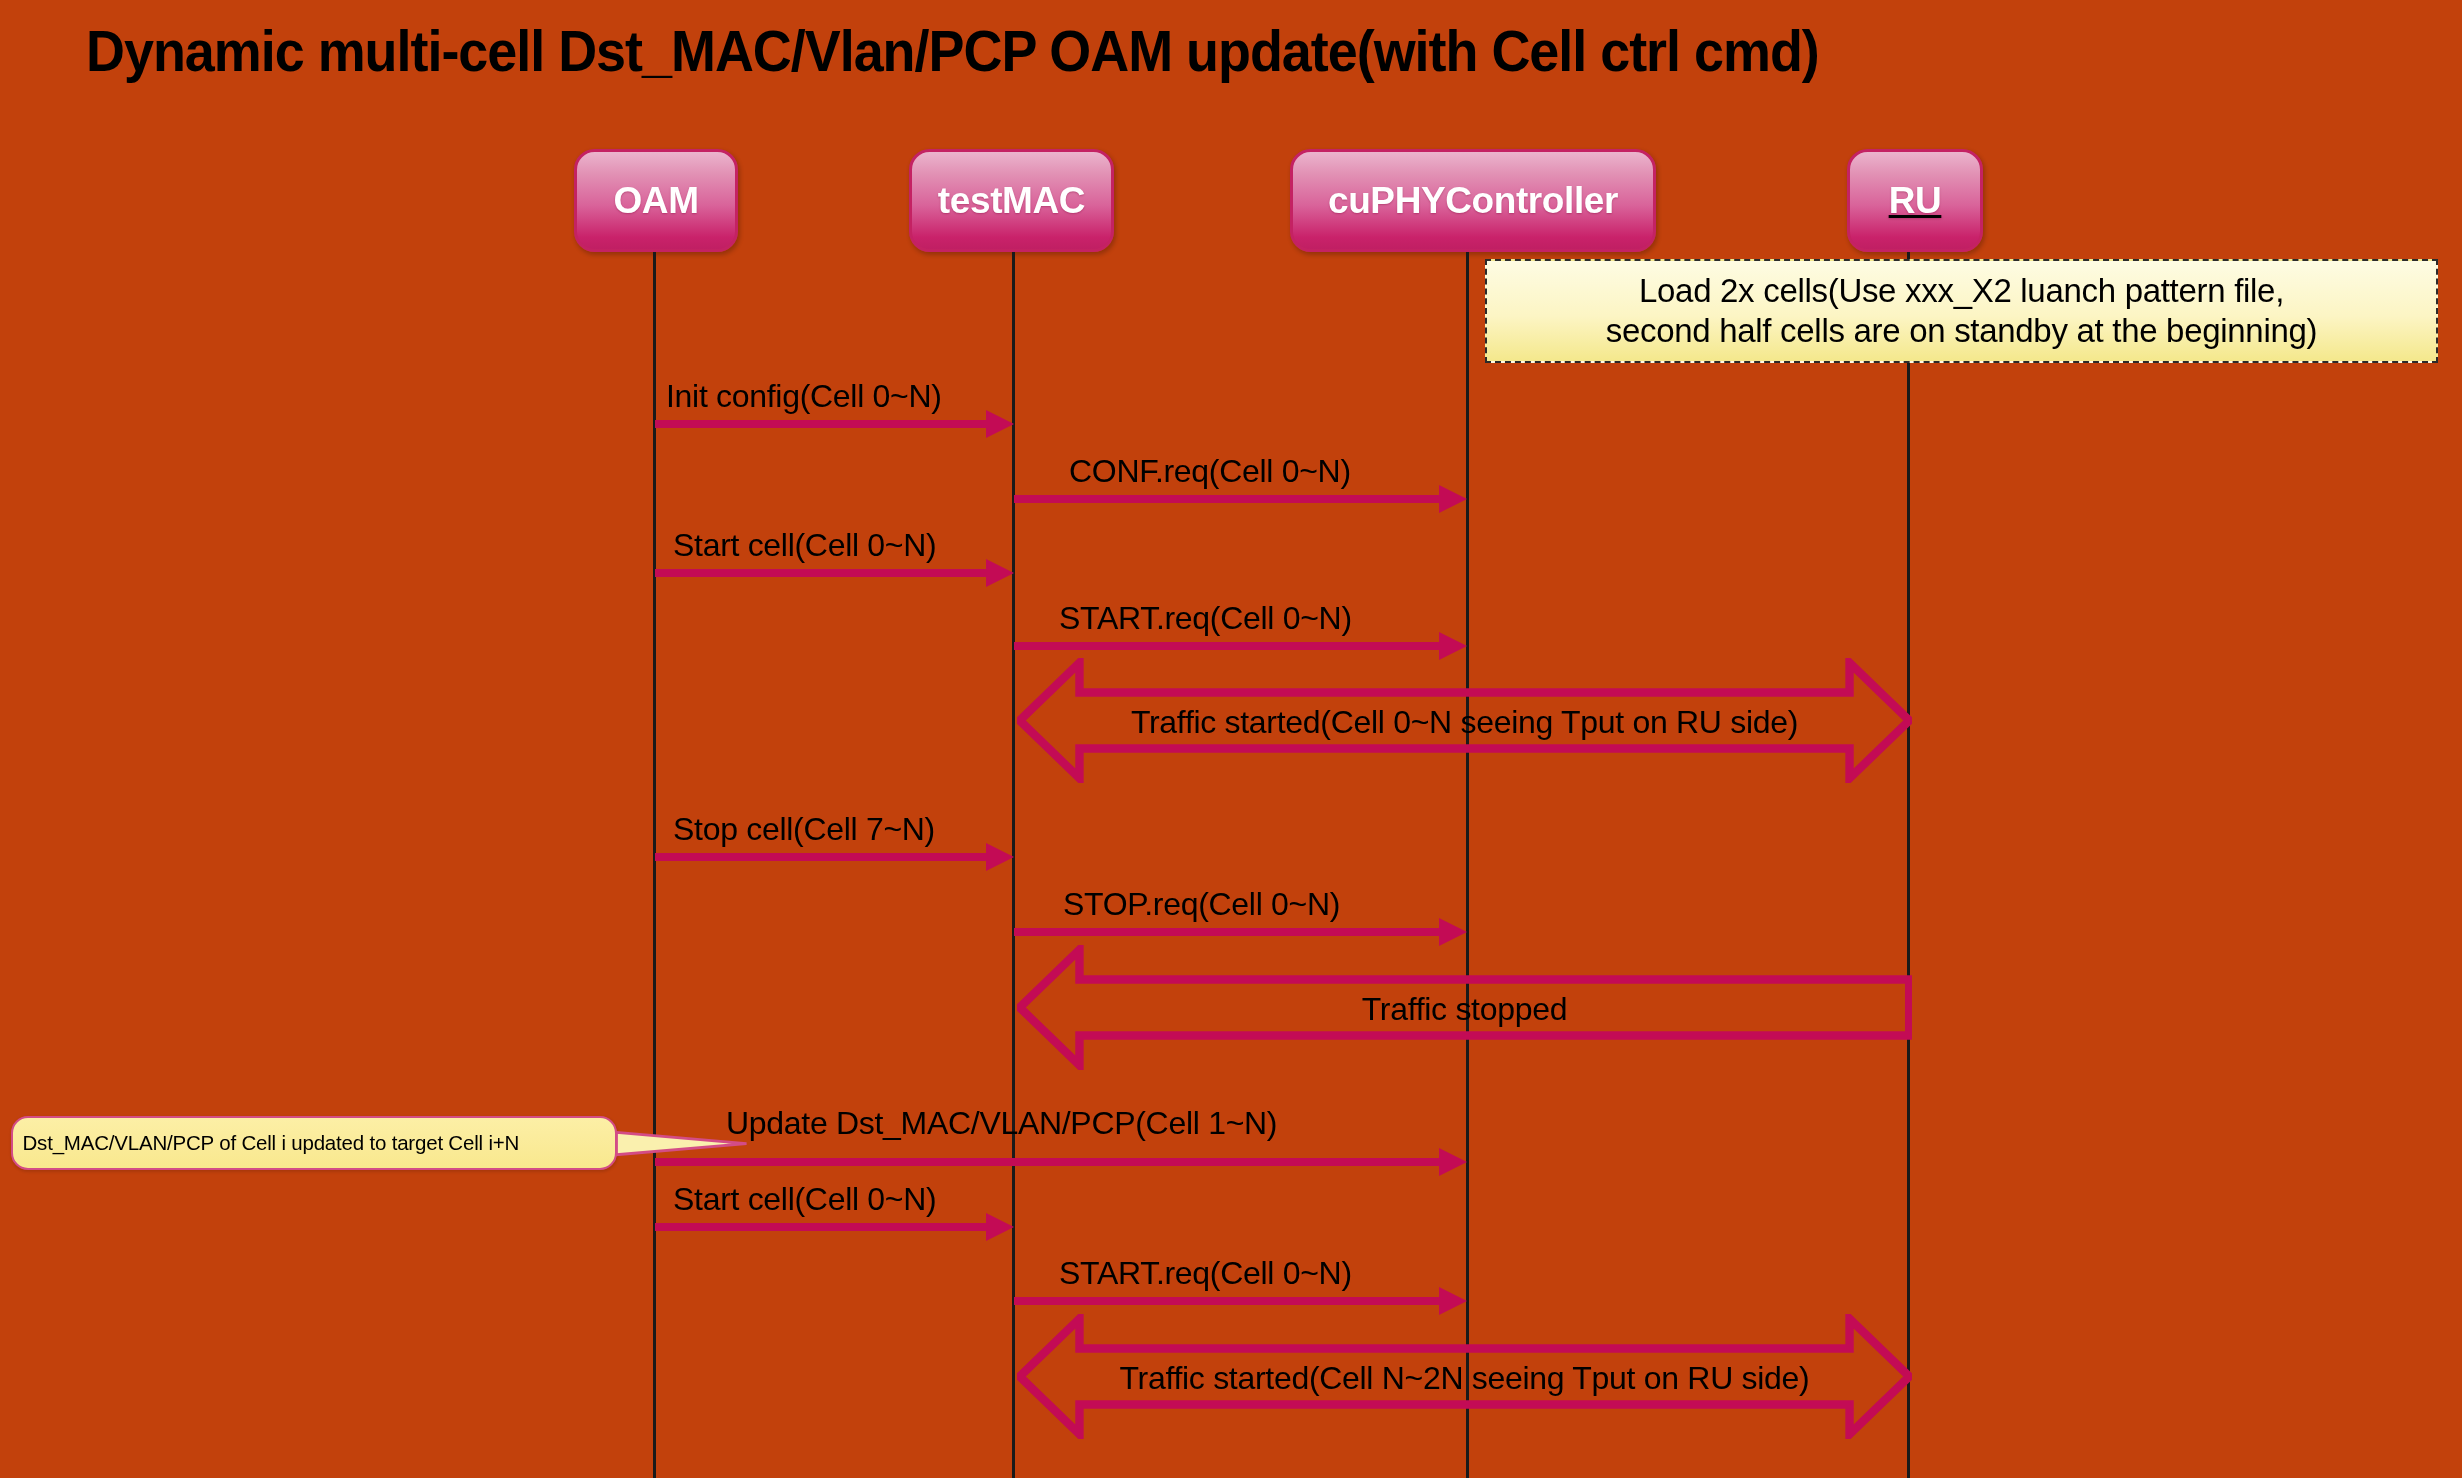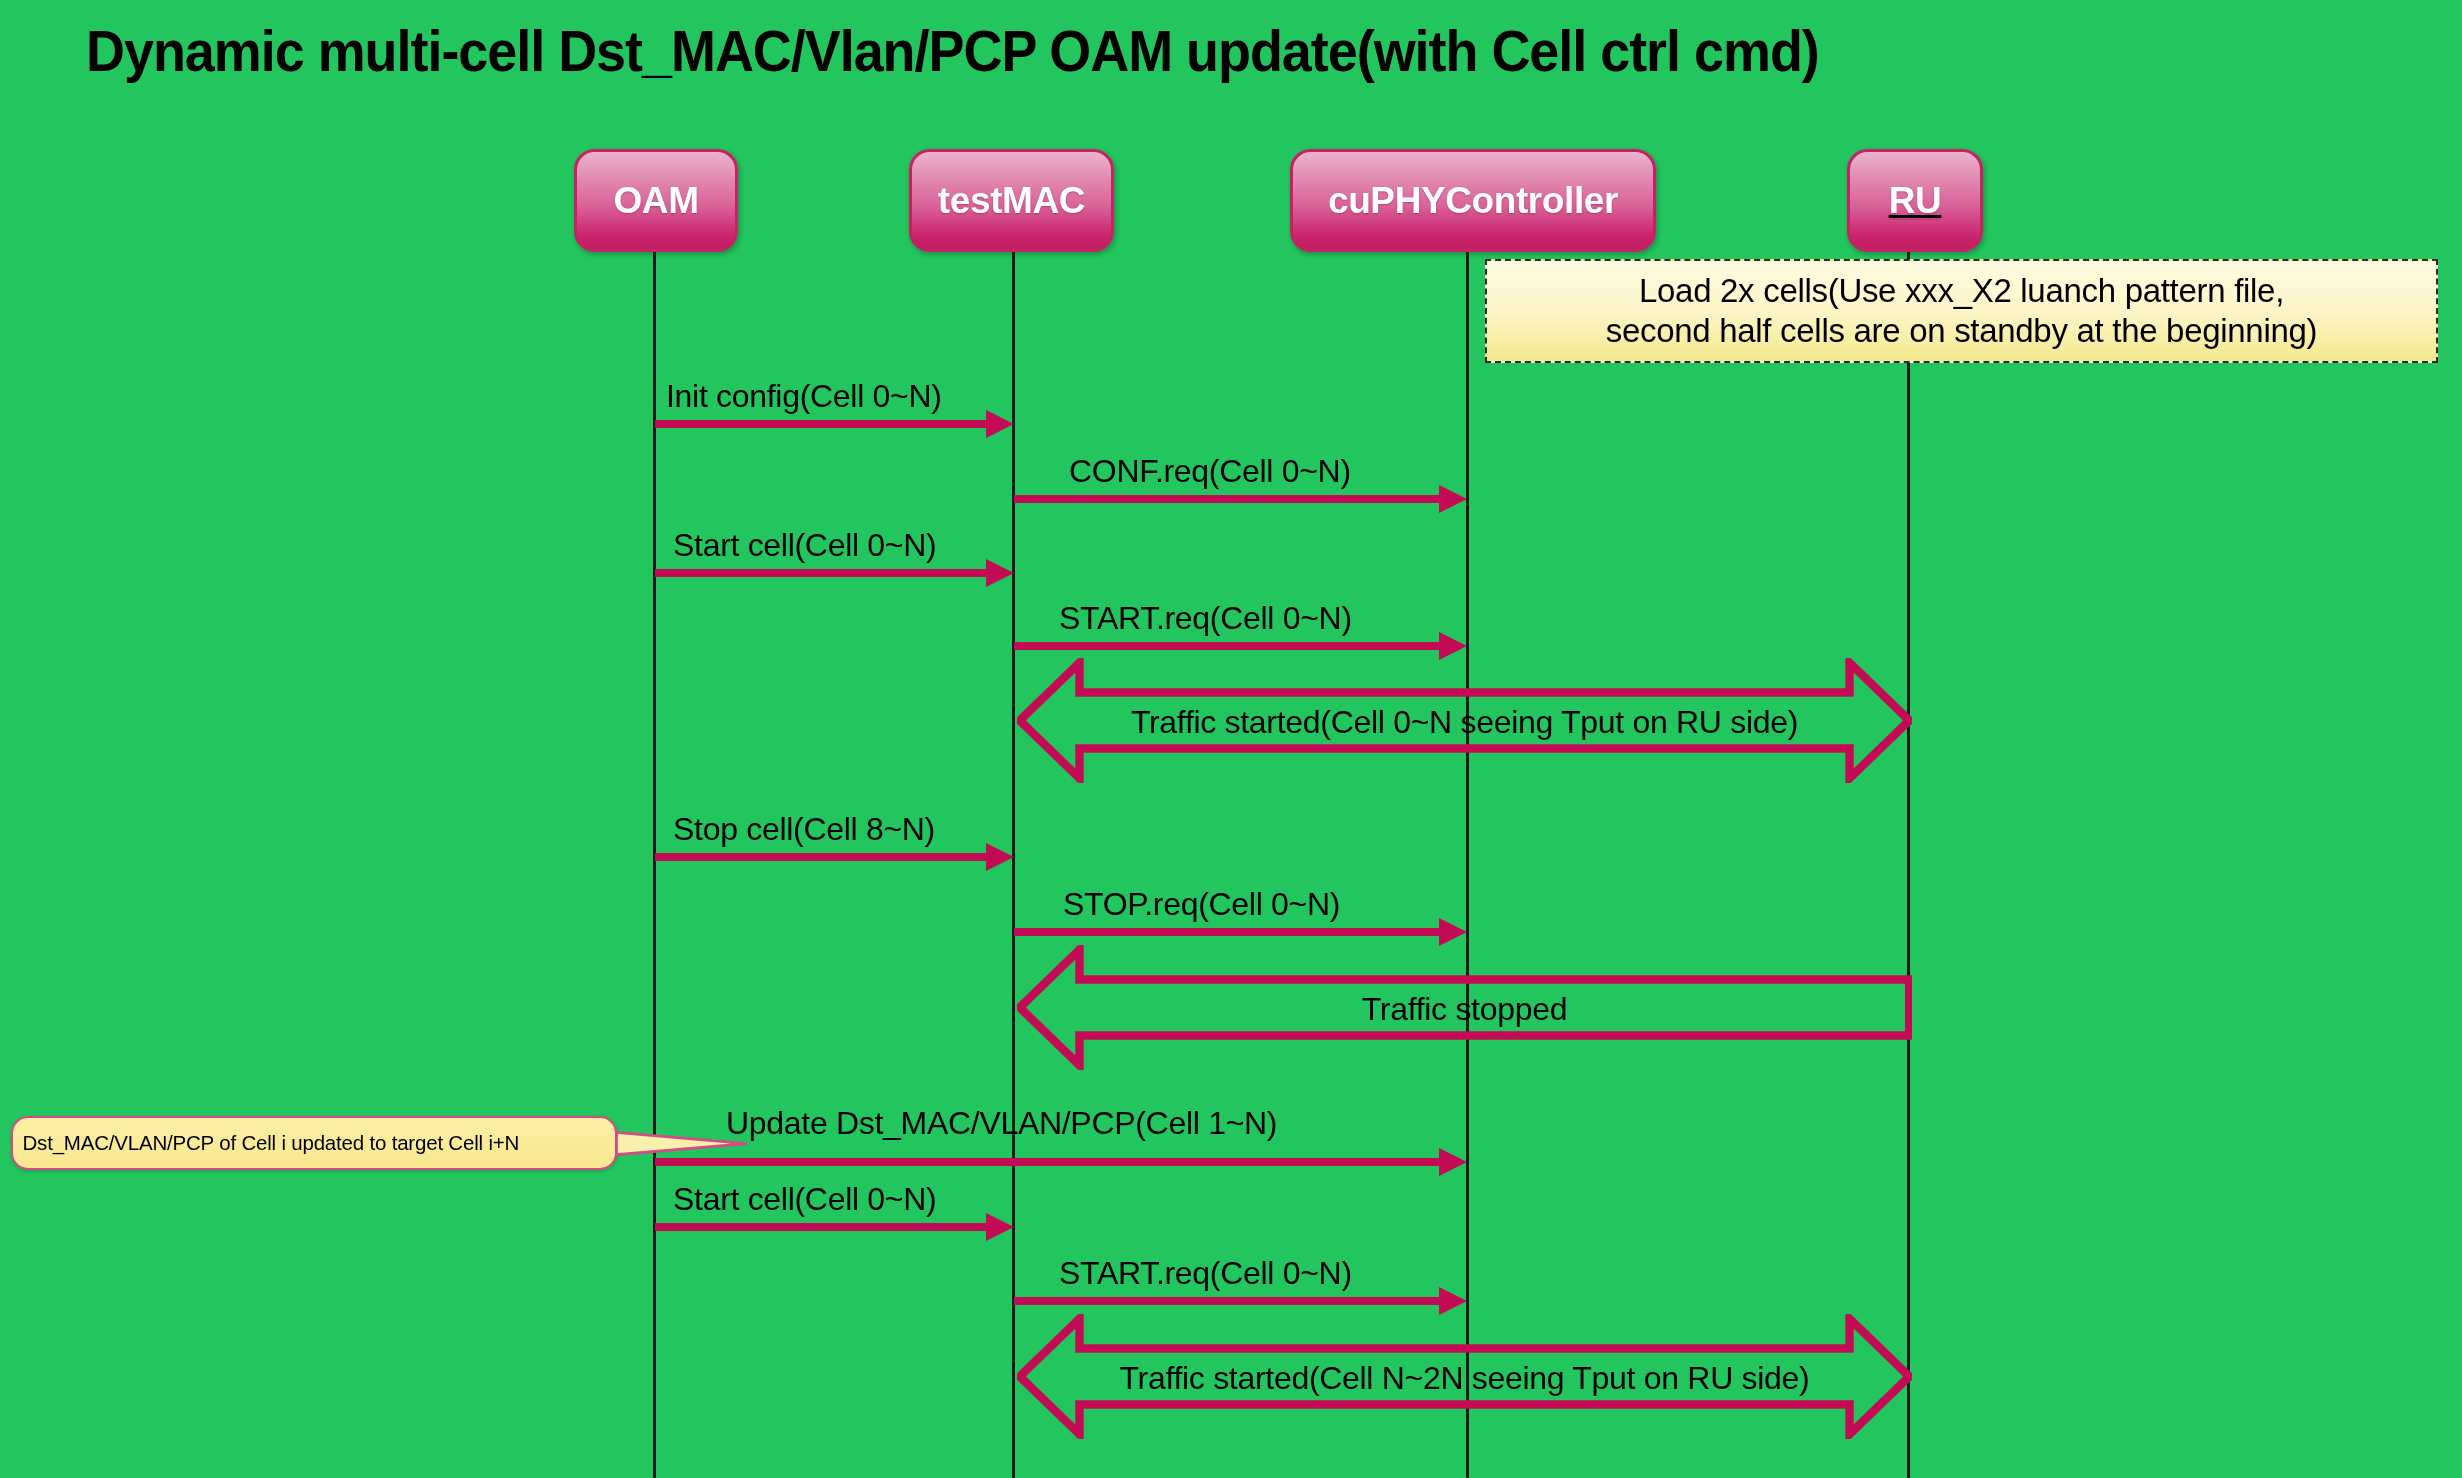--- a/index.html
+++ b/index.html
@@ -5,21 +5,21 @@
 <style>
   html, body {
     margin: 0;
     padding: 0;
     background: #ffffff;
   }
   #canvas {
     position: relative;
     width: 2462px;
     height: 1478px;
-    background: #22c55e;
+    background: #c2410c;
     font-family: "Liberation Sans", sans-serif;
     overflow: hidden;
   }
 
   
   .title {
     position: absolute;
     left: 86px;
     top: 17px;
     font-size: 58px;
@@ -209,21 +209,21 @@
     <div class="head-right" style="left:425px;"></div>
   </div>
 
   <div class="bigarrow" style="left:1017px; top:658px; width:895px; height:125px;">
     <svg width="895" height="125" viewBox="0 0 960 134">
       <path d="M 3 67 L 67 5 L 67 37 L 893 37 L 893 5 L 957 67 L 893 129 L 893 97 L 67 97 L 67 129 Z" fill="none" stroke="#C30B55" stroke-width="9" stroke-linejoin="miter"></path>
     </svg>
   </div>
   <div class="bigarrow-label" style="left:1045px; top:704px; width:839px;">Traffic started(Cell 0~N seeing Tput on RU side)</div>
 
-  <div class="msg-label" style="left:673px; top:811px;">Stop cell(Cell 8~N)</div>
+  <div class="msg-label" style="left:673px; top:811px;">Stop cell(Cell 7~N)</div>
   <div class="msg" style="left:655px; top:853px; width:359px;">
     <div class="shaft" style="width:331px;"></div>
     <div class="head-right" style="left:331px;"></div>
   </div>
 
   <div class="msg-label" style="left:1063px; top:886px;">STOP.req(Cell 0~N)</div>
   <div class="msg" style="left:1014px; top:928px; width:453px;">
     <div class="shaft" style="width:425px;"></div>
     <div class="head-right" style="left:425px;"></div>
   </div>

